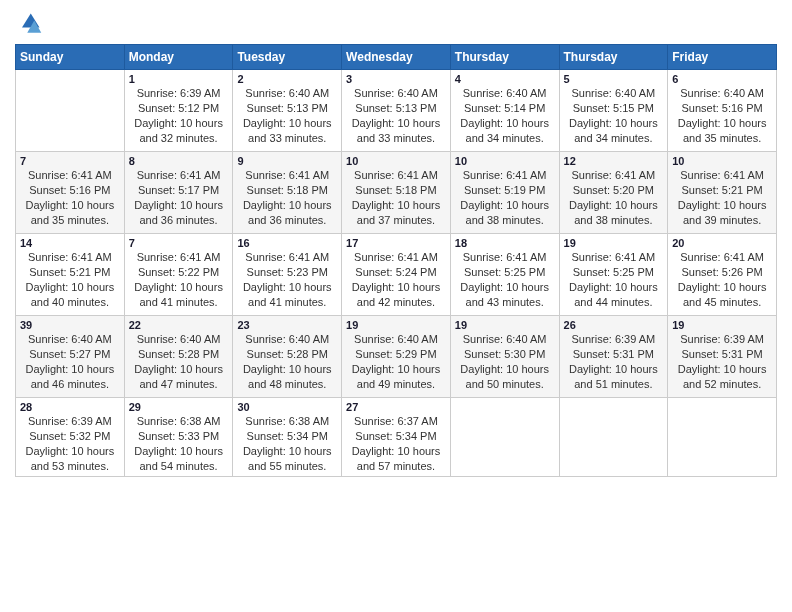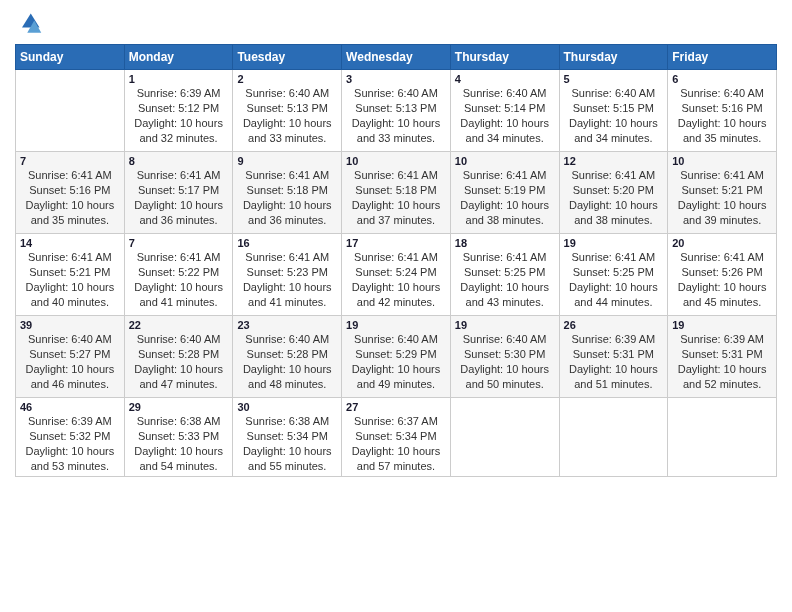--- a/index.html
+++ b/index.html
@@ -325,21 +325,21 @@
           <td>
             <div class="day-num">19</div>
             <div class="day-info" style="white-space: pre-line;">Sunrise: 6:39 AM
 Sunset: 5:31 PM
 Daylight: 10 hours
 and 52 minutes.</div>
           </td>
         </tr>
         <tr class="last-row">
           <td>
-            <div class="day-num">46</div>
+            <div class="day-num">28</div>
             <div class="day-info" style="white-space: pre-line;">Sunrise: 6:39 AM
 Sunset: 5:32 PM
 Daylight: 10 hours
 and 53 minutes.</div>
           </td>
           <td>
             <div class="day-num">29</div>
             <div class="day-info" style="white-space: pre-line;">Sunrise: 6:38 AM
 Sunset: 5:33 PM
 Daylight: 10 hours

